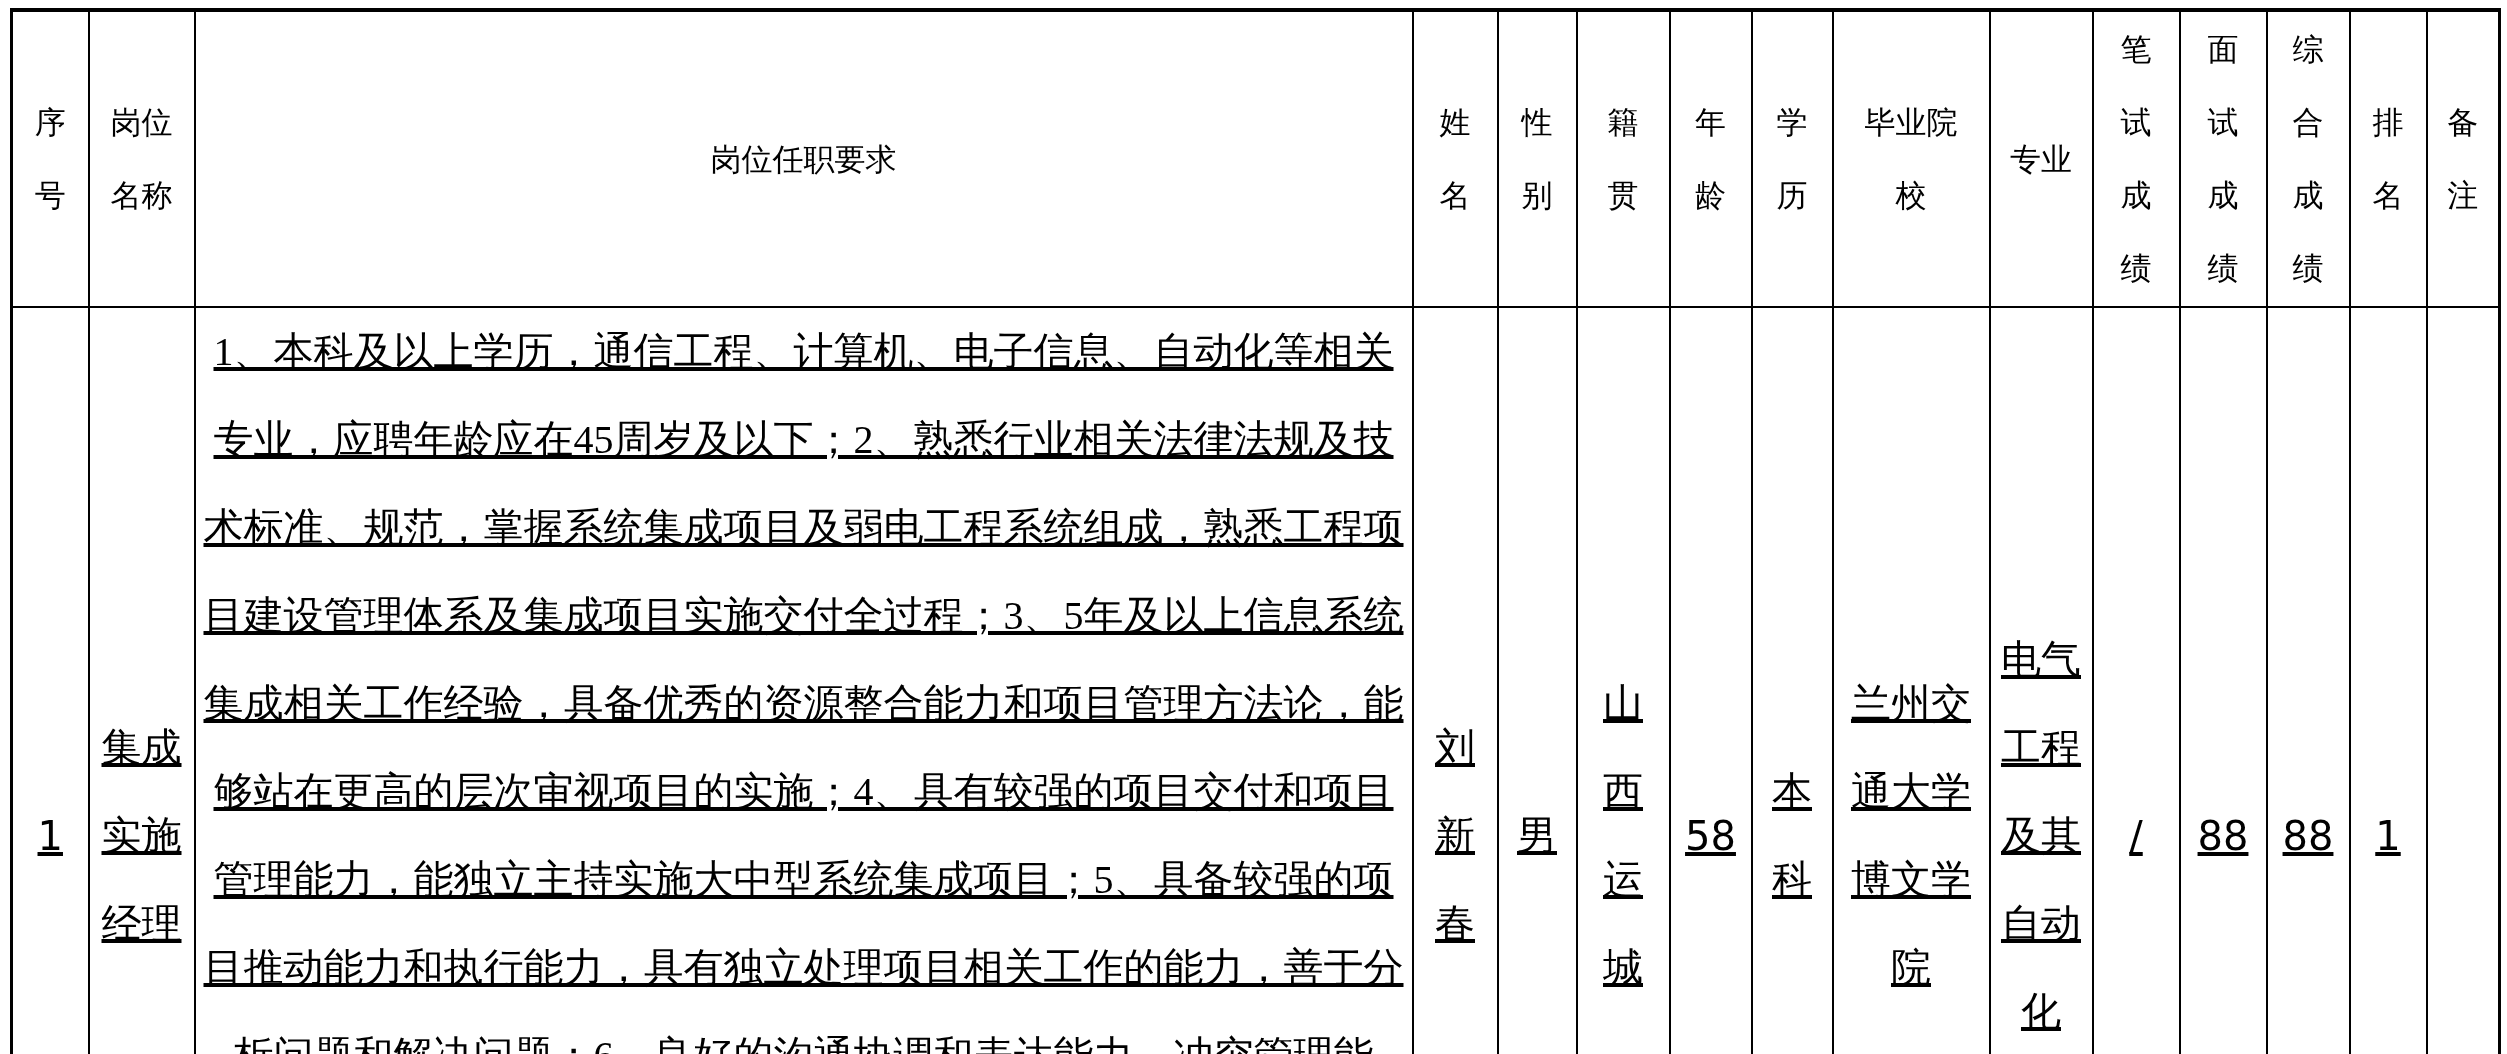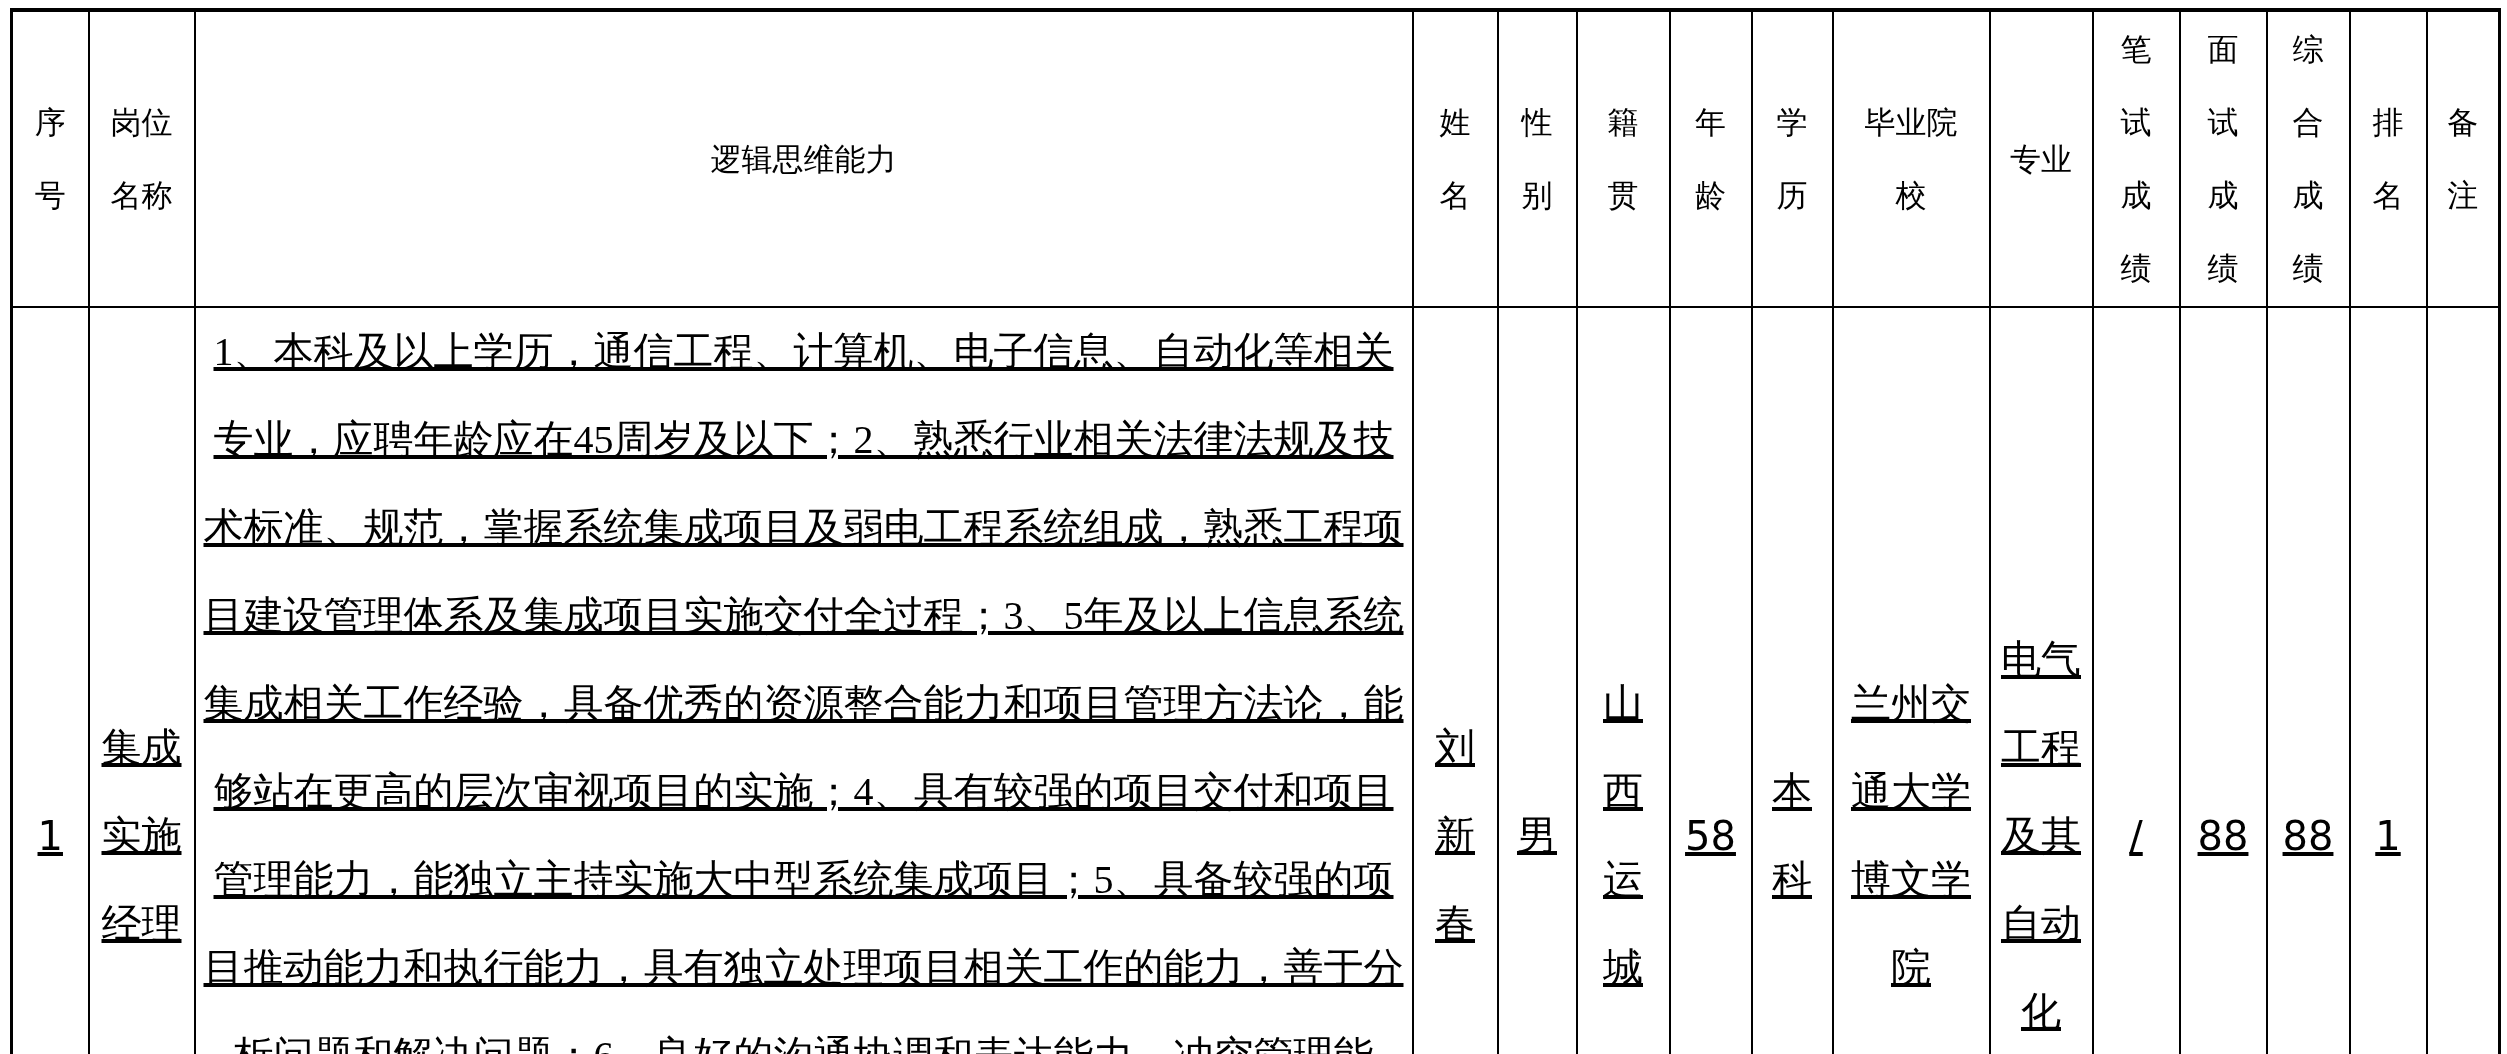--- a/index.html
+++ b/index.html
@@ -88,21 +88,21 @@
       <col style="width:83px">
       <col style="width:77px">
       <col style="width:73px">
     </colgroup>
     <tbody>
       <tr class="header-row">
         <th>序
 号</th>
         <th>岗位
 名称</th>
-        <th>逻辑思维能力</th>
+        <th>岗位任职要求</th>
         <th>姓
 名</th>
         <th>性
 别</th>
         <th>籍
 贯</th>
         <th>年
 龄</th>
         <th>学
 历</th>

